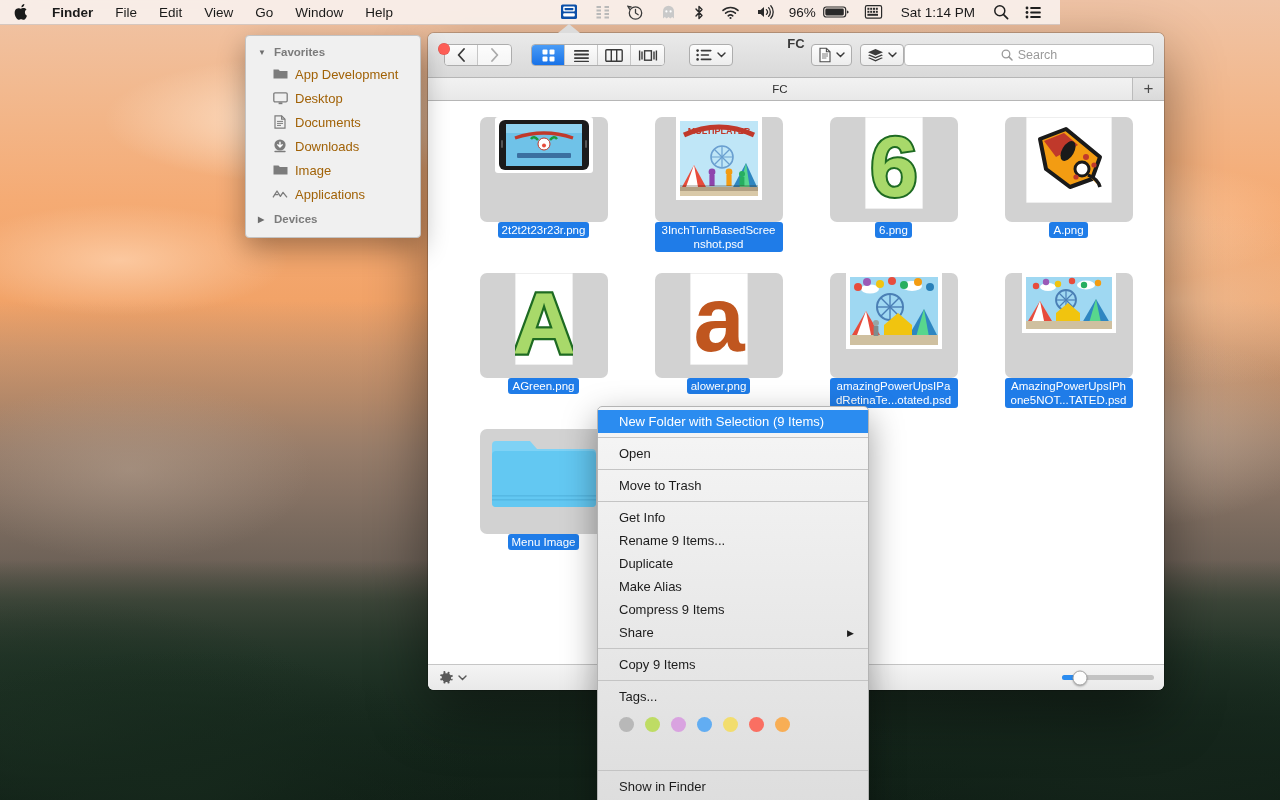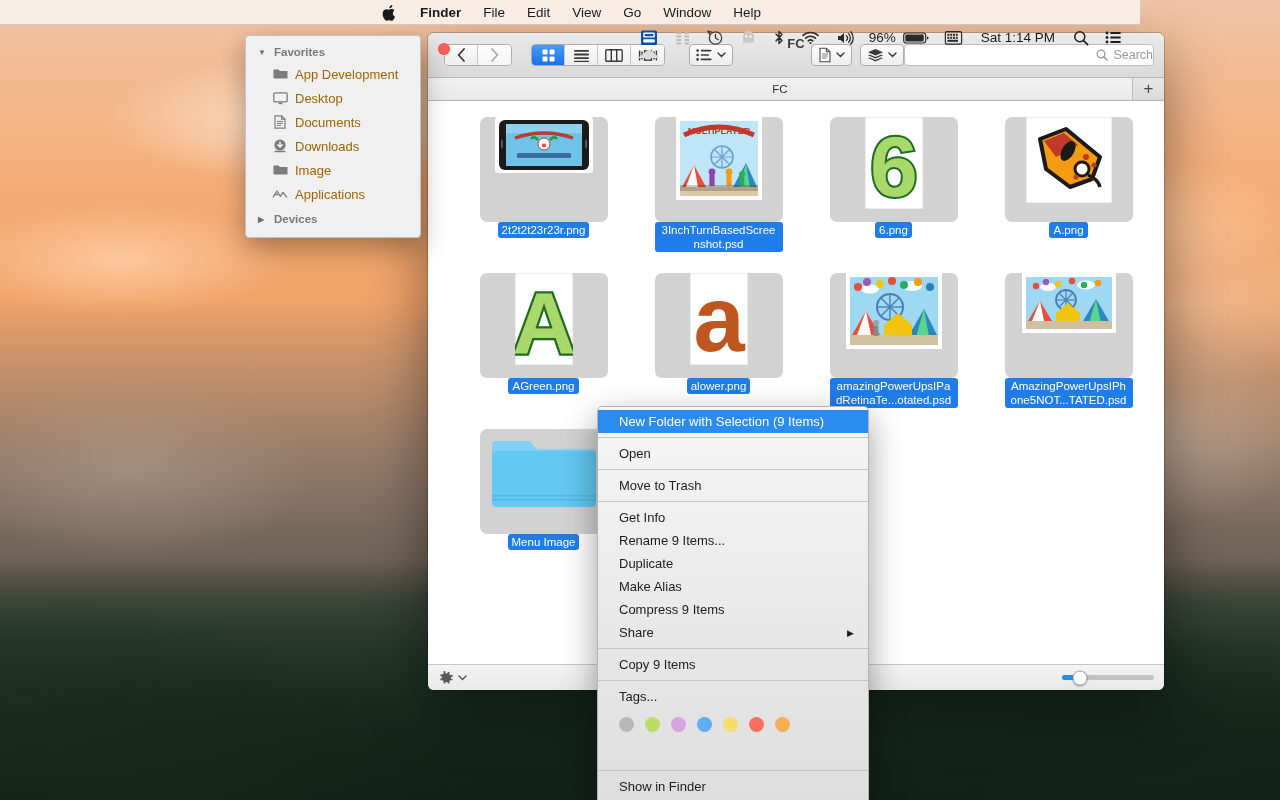--- a/index.html
+++ b/index.html
@@ -43,28 +43,27 @@
       
       linear-gradient(to bottom,
         #f0c4a6 0px, #f2b98f 90px, #f5ab74 200px,
         #f2a368 300px, #e89b62 400px, #c99470 500px,
         #8f8268 620px, #4a5240 720px, #1b2c1f 800px);
   }
 
   
   #menubar {
     position: absolute; top: 0; left: 0;
-    width: 1140px; height: 25px;
+    width: 1060px; height: 25px;
     background: rgba(248,240,236,.92);
     backdrop-filter: blur(14px);
     display: flex; align-items: center;
     font-size: 13.5px; color: #1a1a1a;
     z-index: 50;
     border-bottom: 1px solid rgba(150,130,120,.35);
-    flex-direction: column;
   }
   .mb-left { display: flex; align-items: center; height: 25px; }
   .mb-item {
     padding: 0 11px; height: 25px;
     display: flex; align-items: center;
     white-space: nowrap; cursor: default;
   }
   .mb-item.apple { padding: 0 13px 0 14px; font-size: 15px; }
   .mb-item.bold { font-weight: bold; }
   .mb-right {
@@ -140,21 +139,21 @@
   .win-title {
     position: absolute; left: 0; right: 0; top: 3px;
     text-align: center; font-size: 13px; font-weight: bold;
     color: #3b3b3b; pointer-events: none;
   }
   #search-field {
     margin-left: auto;
     width: 325px; height: 22px;
     background: #fff; border: 1px solid #bdbdbd;
     border-radius: 4px;
-    display: flex; align-items: center; justify-content: flex-end;
+    display: flex; align-items: center; justify-content: center;
     gap: 5px; font-size: 12.5px; color: #9a9a9a;
   }
 
   
   #fw-tabbar {
     height: 23px;
     background: linear-gradient(to bottom,#e3e3e3,#d6d6d6);
     border-bottom: 1px solid #b6b6b6;
     display: flex; align-items: stretch;
     font-size: 11.5px;

